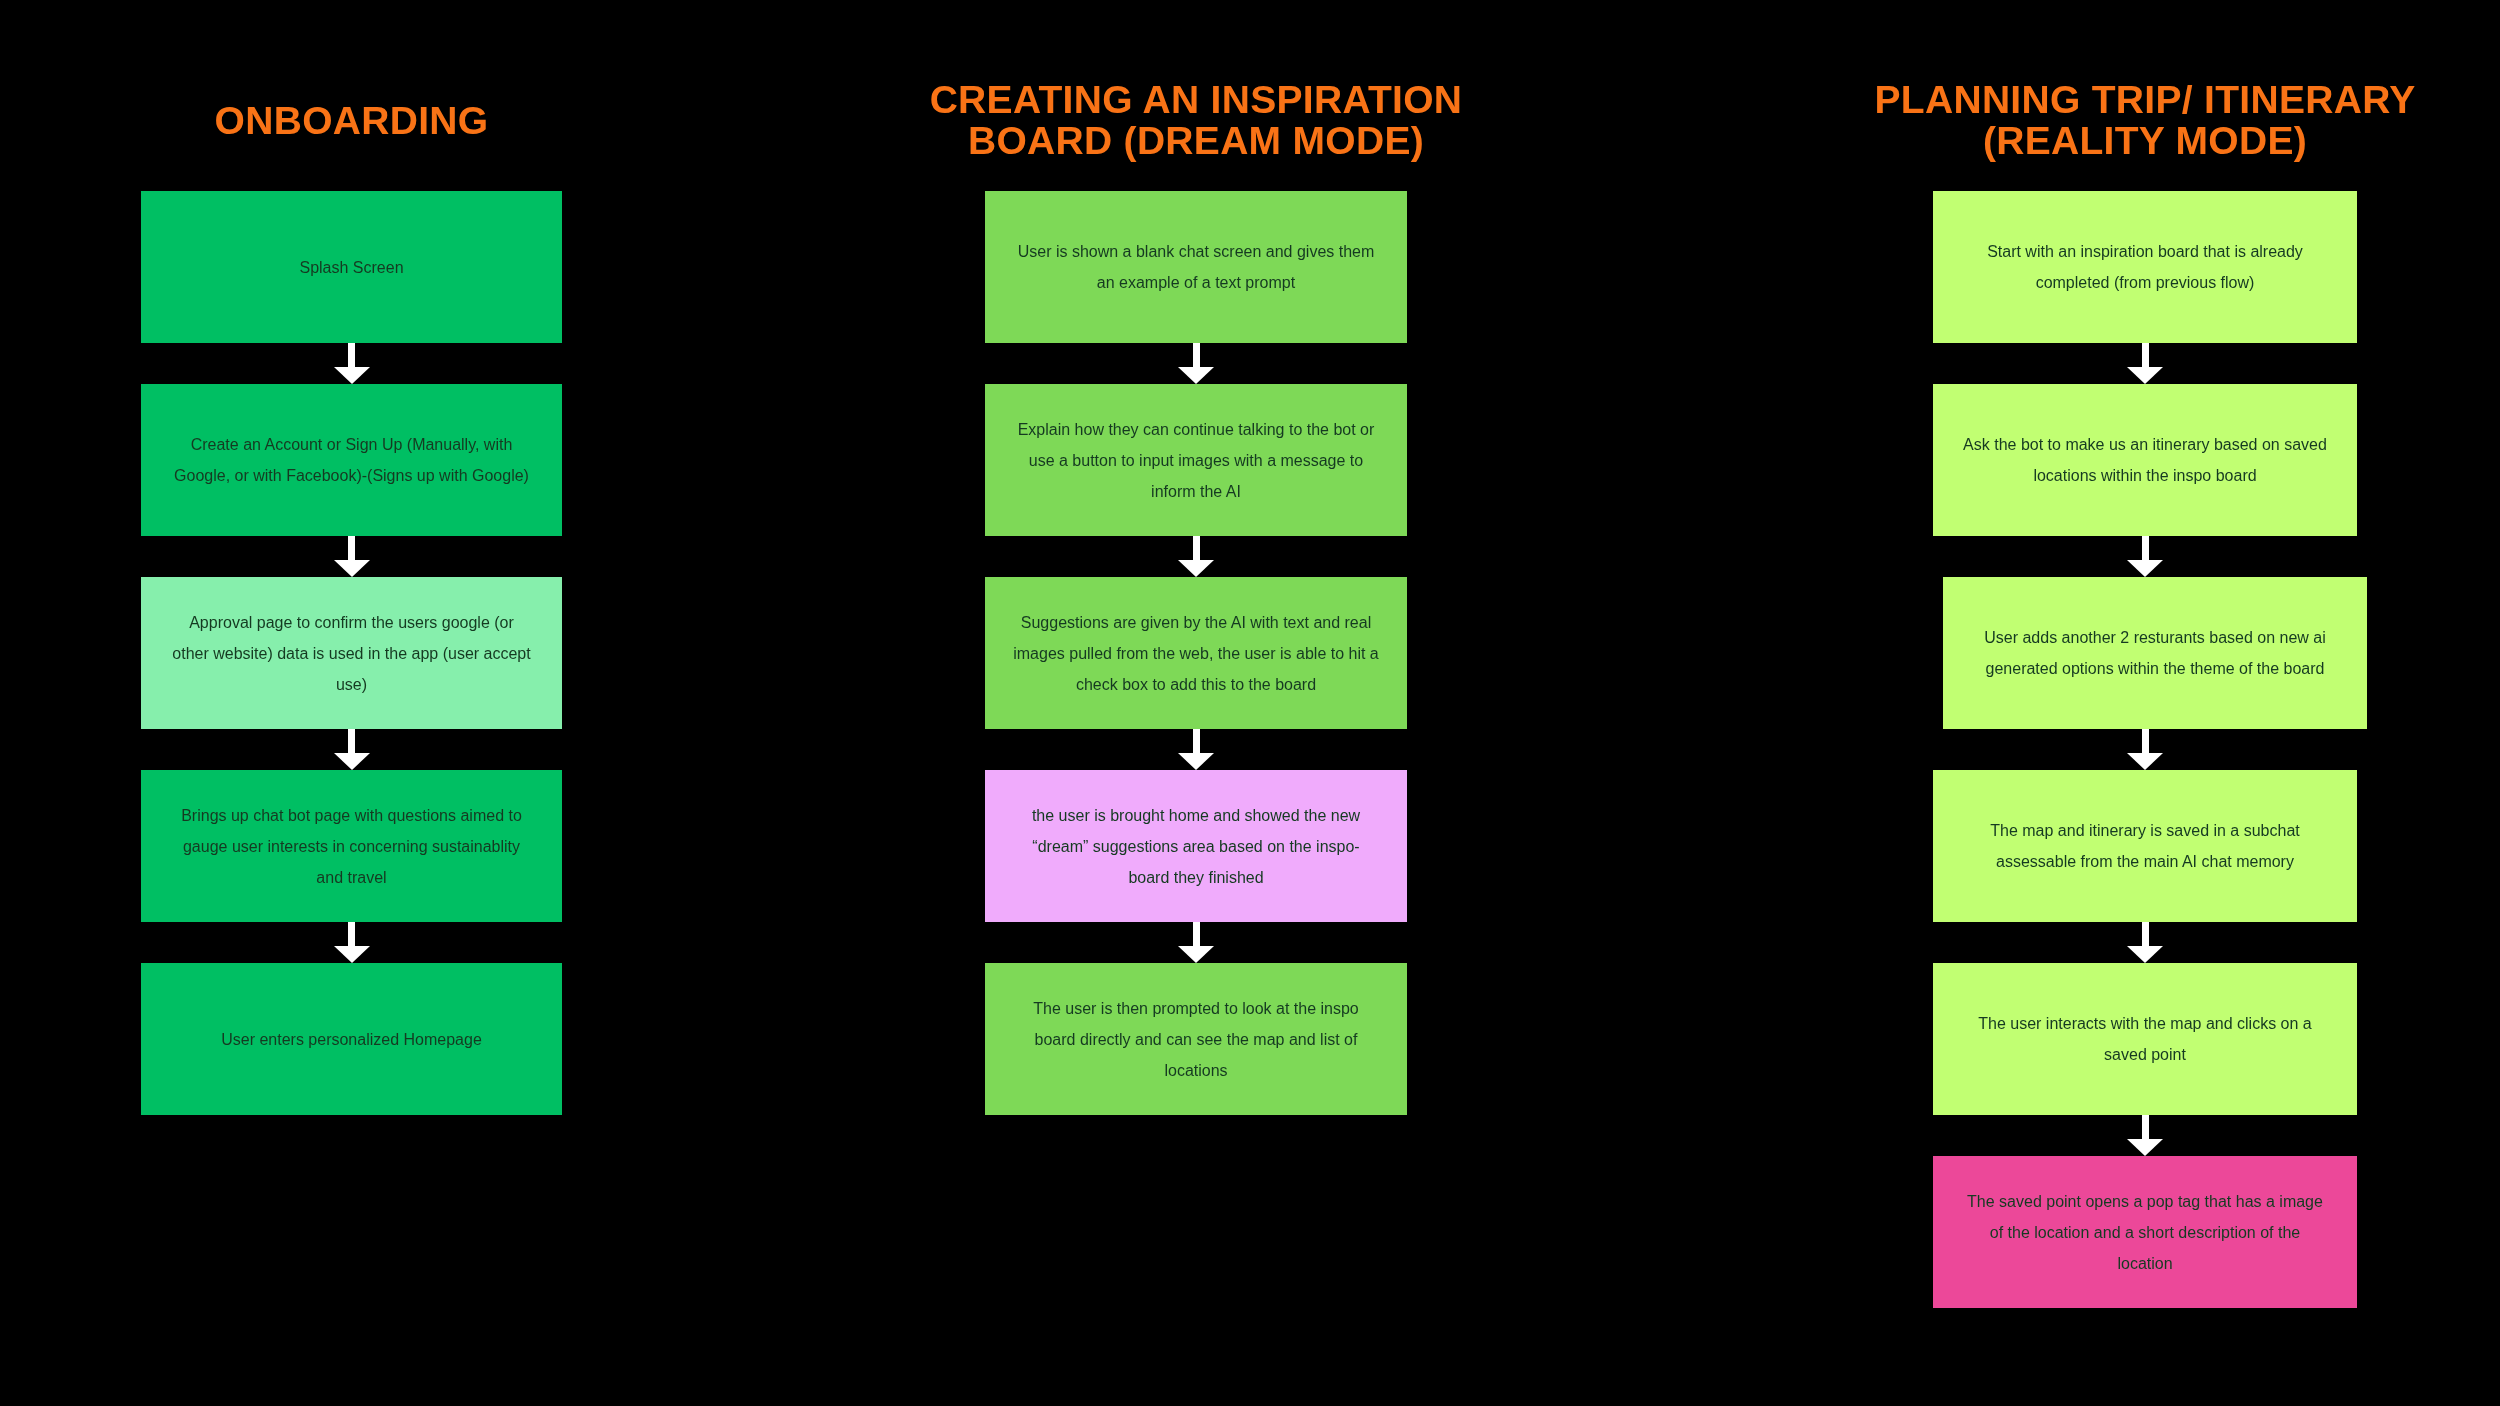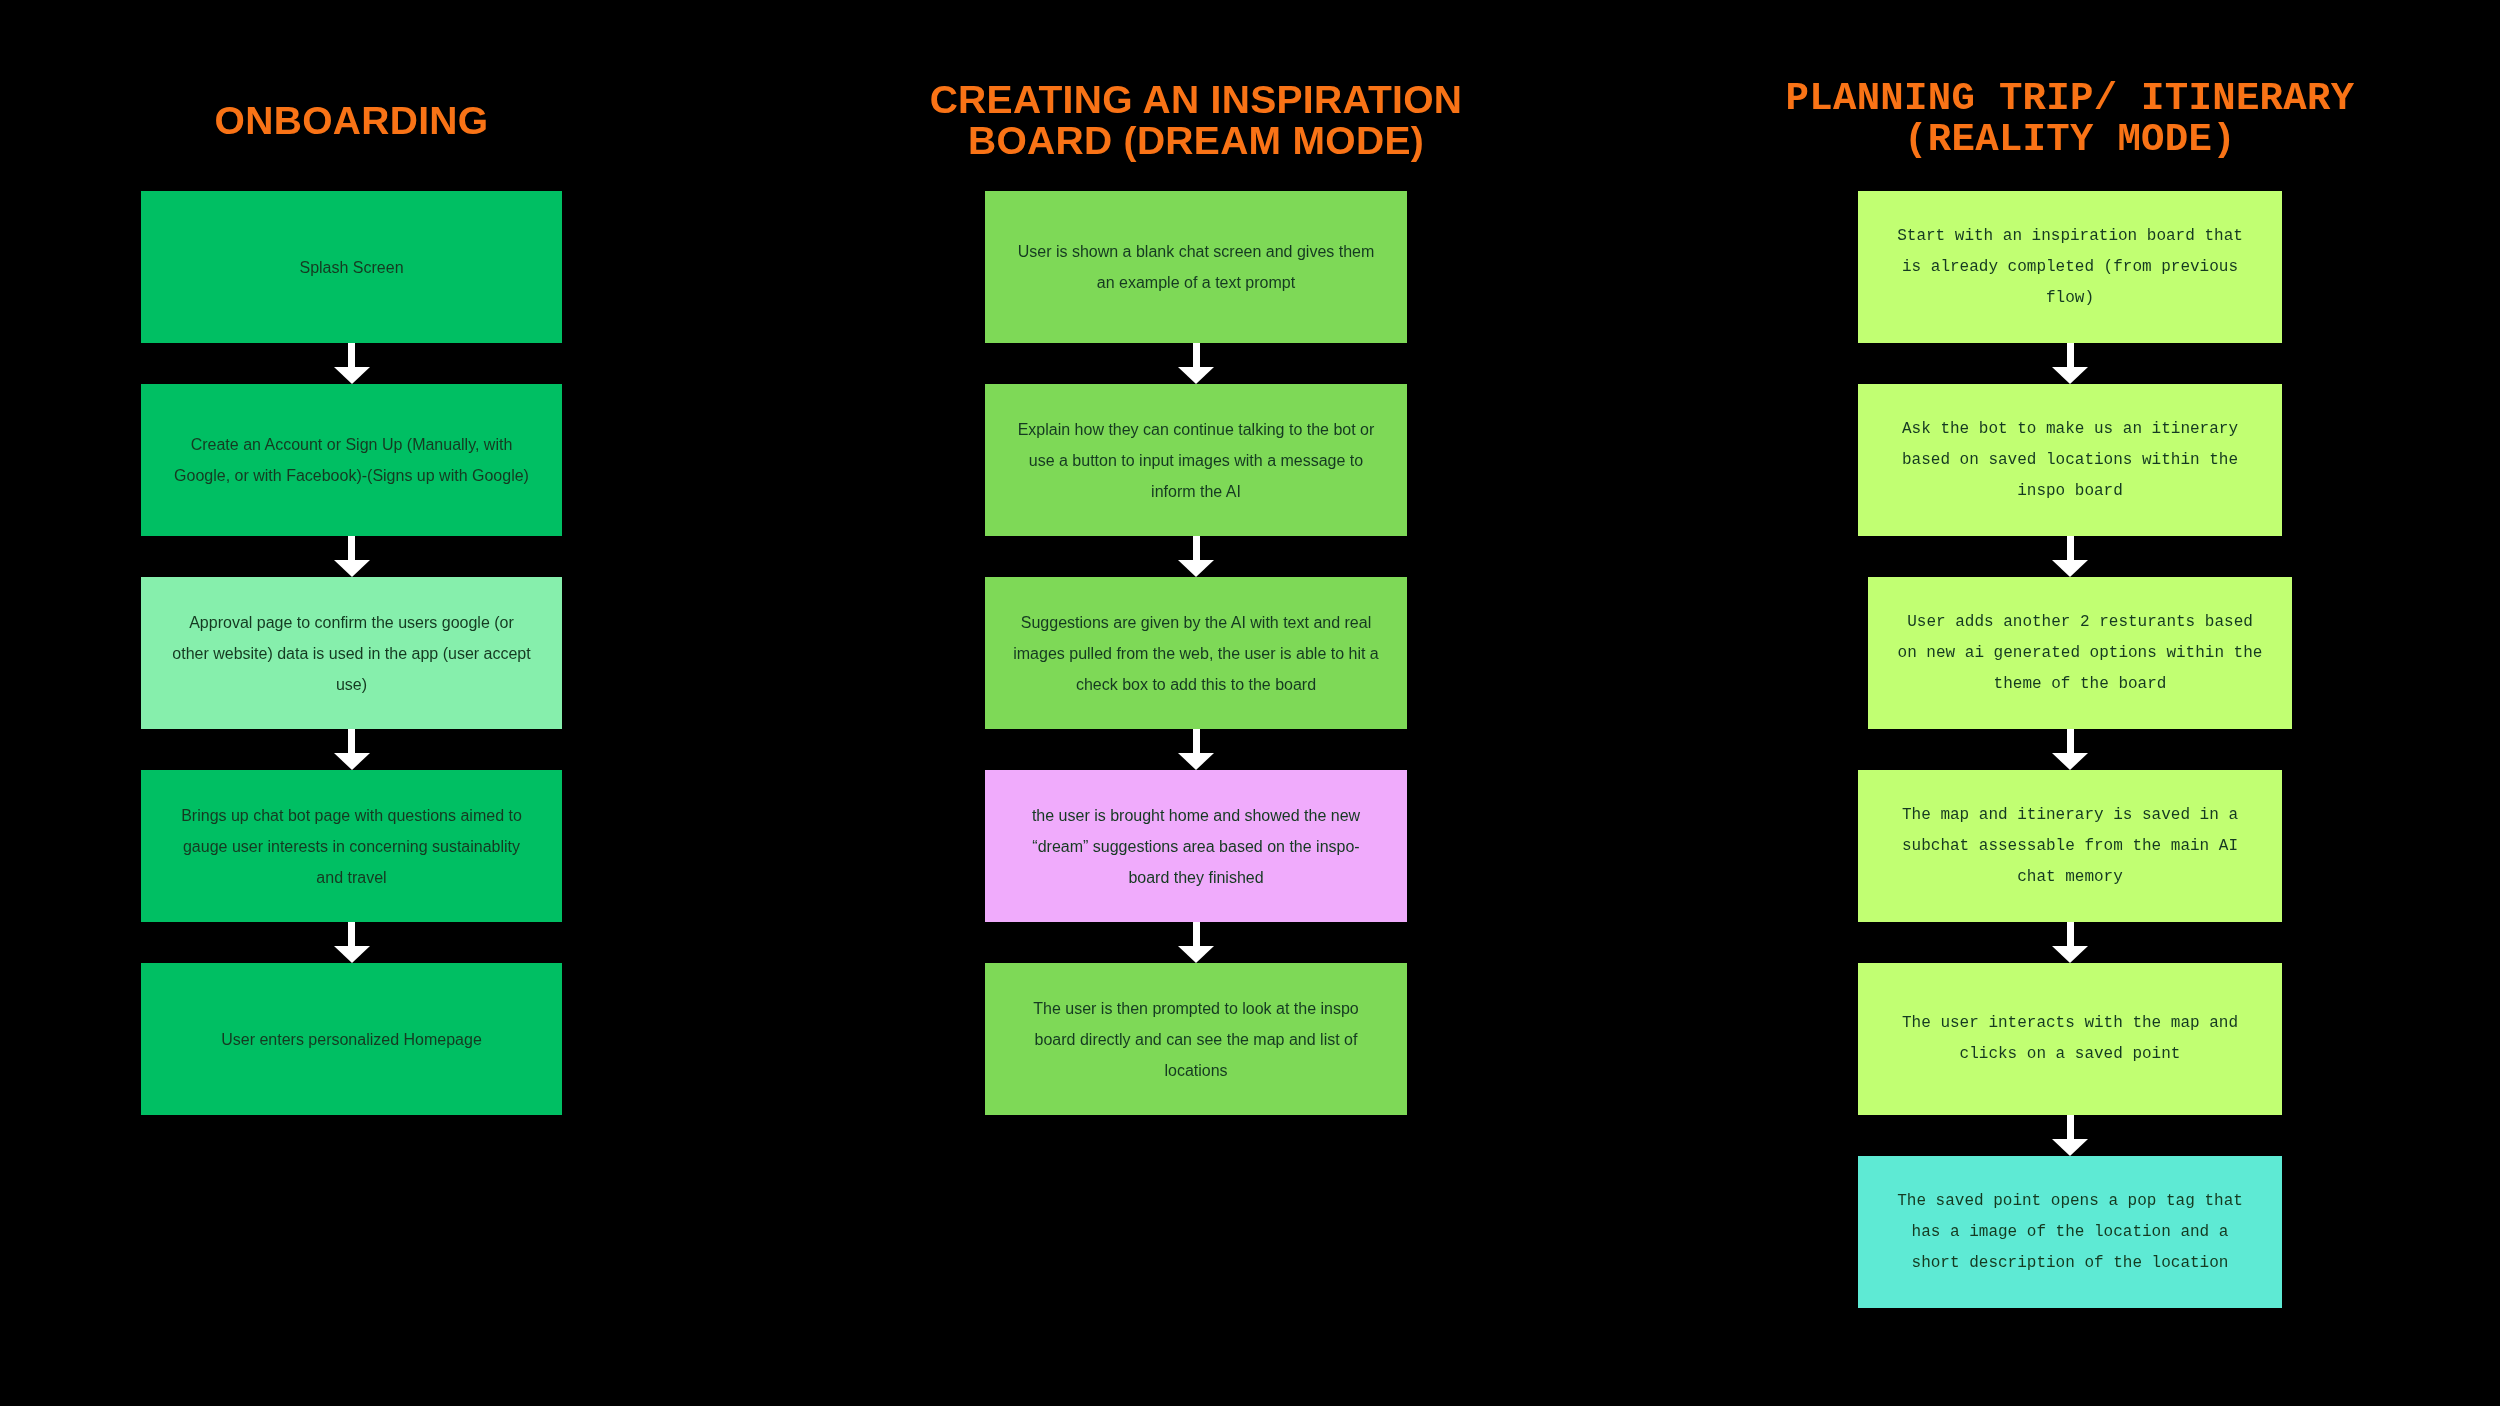--- a/index.html
+++ b/index.html
@@ -14,21 +14,21 @@
     overflow: hidden;
     font-family: "Liberation Sans", sans-serif;
   }
   .column {
     position: absolute;
     top: 0;
     height: 1406px;
   }
   #col-onboarding { left: 141px; width: 421px; }
   #col-dream      { left: 985px; width: 422px; }
-  #col-reality    { left: 1858px; width: 424px; font-family: Liberation Mono, monospace; }
+  #col-reality    { left: 1933px; width: 424px; }
 
   .col-title {
     position: absolute;
     top: 78px;
     left: 50%;
     transform: translateX(-50%);
     width: 640px;
     min-height: 84px;
     display: flex;
     flex-direction: column;
@@ -170,15 +170,15 @@
     <div class="step" style="background-color: rgb(193, 255, 114);">The map and itinerary is saved in a subchat assessable from the main AI chat memory</div>
     <div class="arrow">
         <div class="stem"></div>
         <div class="head"></div>
       </div>
     <div class="step" style="background-color: rgb(193, 255, 114);">The user interacts with the map and clicks on a saved point</div>
     <div class="arrow">
         <div class="stem"></div>
         <div class="head"></div>
       </div>
-    <div class="step" style="background-color: #5eead4;">The saved point opens a pop tag that has a image of the location and a short description of the location</div>
+    <div class="step" style="background-color: #ec4899;">The saved point opens a pop tag that has a image of the location and a short description of the location</div>
   </div>
 </div>
 
 </body></html>

